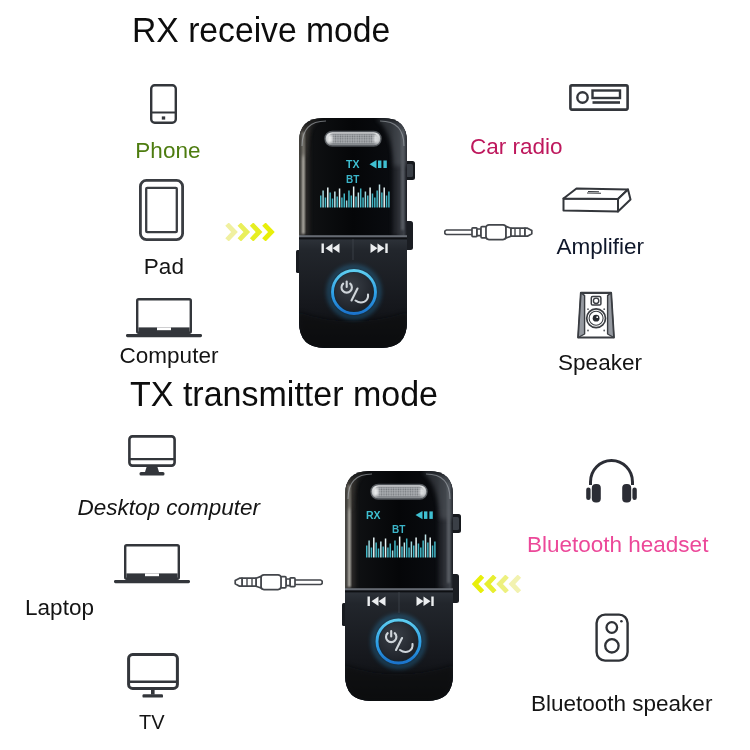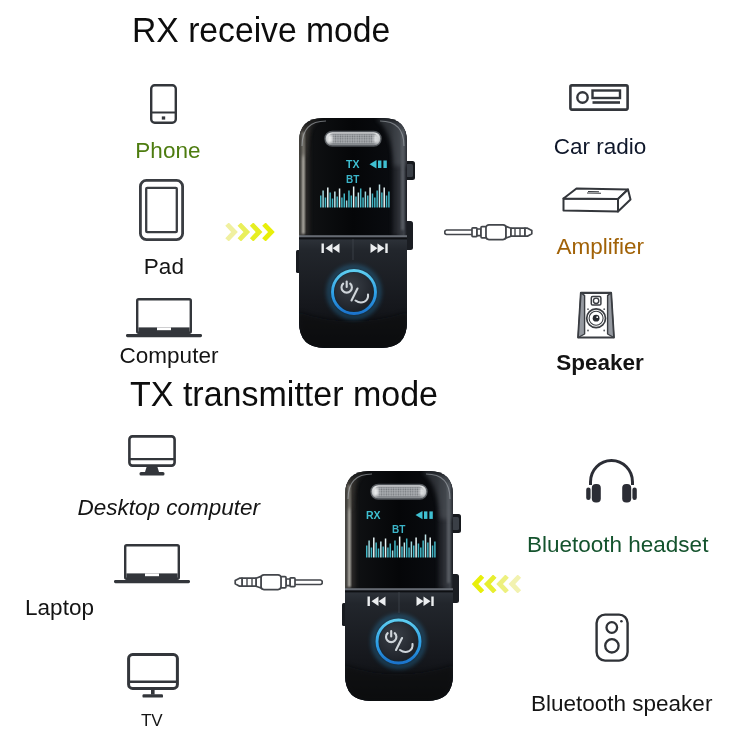--- a/index.html
+++ b/index.html
@@ -194,75 +194,75 @@
   <line x1="76" y1="5.2" x2="76" y2="13.2"></line>
 </g>
     </g>
 </svg>
 <svg style="position:absolute;left:568px;top:83px" width="62" height="29" viewBox="0 0 62 29">
 <rect x="2.4" y="2.4" width="57.2" height="24.2" rx="1.5" fill="none" stroke="#33363b" stroke-width="2.6"></rect>
 <circle cx="14.5" cy="14.5" r="5.2" fill="none" stroke="#33363b" stroke-width="2.4"></circle>
 <rect x="24.5" y="7.5" width="27.5" height="7.5" fill="none" stroke="#33363b" stroke-width="2.4"></rect>
 <line x1="24.5" y1="19.5" x2="52" y2="19.5" stroke="#33363b" stroke-width="2.6"></line>
 </svg>
-<div style="position:absolute;left:470.0px;top:133.5px;width:260px;text-align:center;font-size:22.5px;color:#0f172a;">Car radio</div>
+<div style="position:absolute;left:470.0px;top:133.5px;width:260px;text-align:left;font-size:22.5px;color:#be185d;">Car radio</div>
 <svg style="position:absolute;left:561px;top:185px" width="72" height="30" viewBox="0 0 72 30">
 <g fill="#ffffff" stroke="#33363b" stroke-width="2" stroke-linejoin="round">
 <path d="M2.5,13.5 L15.5,3.5 L67,4.5 L69.5,14.5 L57,26.5 L2.5,25.5 Z" stroke="none"></path>
 <path d="M2.5,13.5 L57,14 L57,26.5 L2.5,25.5 Z"></path>
 <path d="M2.5,13.5 L15.5,3.5 L67,4.5 L57,14 Z"></path>
 <path d="M57,14 L67,4.5 L69.5,14.5 L57,26.5 Z"></path>
 </g>
 <g stroke="#33363b" stroke-width="1.1">
 <line x1="26" y1="8" x2="40" y2="8.2"></line>
       <line x1="27" y1="6.5" x2="38" y2="6.7"></line>
 </g>
 </svg>
-<div style="position:absolute;left:470.20000000000005px;top:234.1px;width:260px;text-align:center;font-size:22.5px;color:#a16207;">Amplifier</div>
+<div style="position:absolute;left:470.20000000000005px;top:234.1px;width:260px;text-align:center;font-size:22.5px;color:#0f172a;">Amplifier</div>
 <svg style="position:absolute;left:576px;top:290px" width="40" height="52" viewBox="0 0 40 52">
 <g stroke="#3a3d42" stroke-linejoin="round">
 <path d="M5,2.8 L35,2.8 L37.8,47.5 L2.2,47.5 Z" fill="#ffffff" stroke-width="2.2"></path>
 <path d="M5,2.8 L8.6,5.6 L8.6,44 L2.2,47.5 Z" fill="#9599a0" stroke-width="1.4"></path>
 <path d="M35,2.8 L31.6,5.6 L31.6,44 L37.8,47.5 Z" fill="#9599a0" stroke-width="1.4"></path>
 </g>
 <rect x="15.3" y="6.5" width="9.6" height="8.6" rx="1.4" fill="none" stroke="#3a3d42" stroke-width="1.5"></rect>
 <circle cx="20.1" cy="10.8" r="2.7" fill="none" stroke="#3a3d42" stroke-width="1.4"></circle>
 <circle cx="20.1" cy="28.2" r="9.4" fill="none" stroke="#3a3d42" stroke-width="1.7"></circle>
 <circle cx="20.1" cy="28.2" r="7" fill="none" stroke="#3a3d42" stroke-width="1.1"></circle>
 <circle cx="20.1" cy="28.2" r="3.4" fill="#26292e"></circle>
 <circle cx="21.2" cy="27.2" r="0.9" fill="#ffffff"></circle>
 <g fill="#5a5e63">
 <circle cx="12" cy="19.2" r="0.9"></circle>
       <circle cx="28.2" cy="19.2" r="0.9"></circle>
 <circle cx="12" cy="40.5" r="0.9"></circle>
       <circle cx="28.2" cy="40.5" r="0.9"></circle>
 </g>
 </svg>
-<div style="position:absolute;left:470.0px;top:350.4px;width:260px;text-align:center;font-size:22.5px;color:#141414;font-weight:bold;">Speaker</div>
+<div style="position:absolute;left:470.0px;top:350.4px;width:260px;text-align:center;font-size:22.5px;color:#141414;">Speaker</div>
 <svg style="position:absolute;left:127px;top:434px" width="50" height="45" viewBox="0 0 50 45">
 <rect x="2.4" y="2.4" width="45.2" height="29.2" rx="3" fill="none" stroke="#33363b" stroke-width="2.6"></rect>
 <line x1="2.4" y1="25.2" x2="47.6" y2="25.2" stroke="#33363b" stroke-width="2.2"></line>
 <path d="M20,31.6 L18,38 L32,38 L30,31.6 Z" fill="#33363b"></path>
 <rect x="12.5" y="38" width="25" height="3.4" rx="1.5" fill="#33363b"></rect>
 </svg>
 <div style="position:absolute;left:38.69999999999999px;top:494.8px;width:260px;text-align:center;font-size:22.5px;color:#141414;font-style:italic;">Desktop computer</div>
 <svg style="position:absolute;left:113px;top:543px" width="78" height="44" viewBox="0 0 78 44">
 <rect x="12.2" y="2.2" width="53.6" height="33.6" rx="1.5" fill="none" stroke="#33363b" stroke-width="2.4"></rect>
 <rect x="13.4" y="30.4" width="51.2" height="5.4" fill="#33363b"></rect>
 <rect x="32" y="30.4" width="14" height="2.8" fill="#ffffff"></rect>
 <rect x="1" y="37" width="76" height="3.2" rx="1.4" fill="#33363b"></rect>
 </svg>
 <div style="position:absolute;left:25.099999999999994px;top:595.0px;width:260px;font-size:22.5px;color:#141414;">Laptop</div>
 <svg style="position:absolute;left:126px;top:652px" width="54" height="49" viewBox="0 0 54 49">
 <rect x="2.6" y="2.6" width="48.8" height="33.8" rx="4" fill="none" stroke="#33363b" stroke-width="3"></rect>
 <line x1="2.6" y1="29.8" x2="51.4" y2="29.8" stroke="#33363b" stroke-width="2.4"></line>
 <rect x="25" y="36.4" width="3.6" height="6.2" fill="#33363b"></rect>
 <rect x="16.5" y="42.2" width="20.5" height="3.4" rx="1.2" fill="#33363b"></rect>
 </svg>
-<div style="position:absolute;left:21.80000000000001px;top:710.5px;width:260px;text-align:center;font-size:17px;color:#141414;">TV</div>
+<div style="position:absolute;left:21.80000000000001px;top:710.5px;width:260px;text-align:center;font-size:20px;color:#141414;">TV</div>
 <svg style="position:absolute;left:234px;top:573px" width="89" height="19" viewBox="0 0 89 19">
 <g transform="scale(-1,1) translate(-89,0)">
 <g fill="#ffffff" stroke="#43464b" stroke-width="1.7" stroke-linejoin="round">
   <path d="M2.5,7 L29,7 L29,11.5 L2.5,11.5 A2.3,2.3 0 0 1 2.5,7 Z"></path>
   <rect x="28" y="4.8" width="5" height="8.8" rx="0.8"></rect>
   <rect x="33" y="6" width="4" height="6.6" rx="0.8"></rect>
   <rect x="37" y="3.6" width="5.5" height="11.2" rx="1"></rect>
   <rect x="42" y="1.8" width="20" height="14.8" rx="3"></rect>
   <path d="M62,3.4 L67,5.2 L67,13.2 L62,15 Z"></path>
   <path d="M67,5.2 L81,5.2 L81,13.2 L67,13.2 Z"></path>
@@ -425,19 +425,19 @@
 <path d="M35.1,1.2 L27.6,9 L35.1,16.8" fill="none" stroke="#edf07e" stroke-width="4.8" stroke-linecap="butt" stroke-linejoin="miter"></path>
 <path d="M47.400000000000006,1.2 L39.900000000000006,9 L47.400000000000006,16.8" fill="none" stroke="#f2f2b0" stroke-width="4.8" stroke-linecap="butt" stroke-linejoin="miter"></path>
   </svg>
 <svg style="position:absolute;left:584px;top:456px" width="56" height="50" viewBox="0 0 56 50">
 <path d="M6.5,29 L6.5,26 A21,21.5 0 0 1 48.5,26 L48.5,29" fill="none" stroke="#2b2d35" stroke-width="3"></path>
 <rect x="2.2" y="31.5" width="4.4" height="12.5" rx="2.2" fill="#2b2d35"></rect>
 <rect x="7.8" y="28" width="9" height="18.5" rx="4" fill="#2b2d35"></rect>
 <rect x="38.2" y="28" width="9" height="18.5" rx="4" fill="#2b2d35"></rect>
 <rect x="48.4" y="31.5" width="4.4" height="12.5" rx="2.2" fill="#2b2d35"></rect>
 </svg>
-<div style="position:absolute;left:487.70000000000005px;top:531.9px;width:260px;text-align:center;font-size:22.5px;color:#14532d;">Bluetooth headset</div>
+<div style="position:absolute;left:487.70000000000005px;top:531.9px;width:260px;text-align:center;font-size:22.5px;color:#ec4899;">Bluetooth headset</div>
 <svg style="position:absolute;left:594px;top:612px" width="37" height="52" viewBox="0 0 37 52">
 <rect x="2.6" y="2.6" width="31" height="46" rx="8.5" fill="none" stroke="#2f3237" stroke-width="2.4"></rect>
 <circle cx="17.8" cy="15.5" r="5.3" fill="none" stroke="#2f3237" stroke-width="2.3"></circle>
 <circle cx="17.9" cy="33.8" r="6.7" fill="none" stroke="#2f3237" stroke-width="2.3"></circle>
 <circle cx="27.4" cy="9.2" r="1.3" fill="#2f3237"></circle>
 </svg>
 <div style="position:absolute;left:491.70000000000005px;top:691.1px;width:260px;text-align:center;font-size:22.5px;color:#141414;">Bluetooth speaker</div>
 </body></html>

